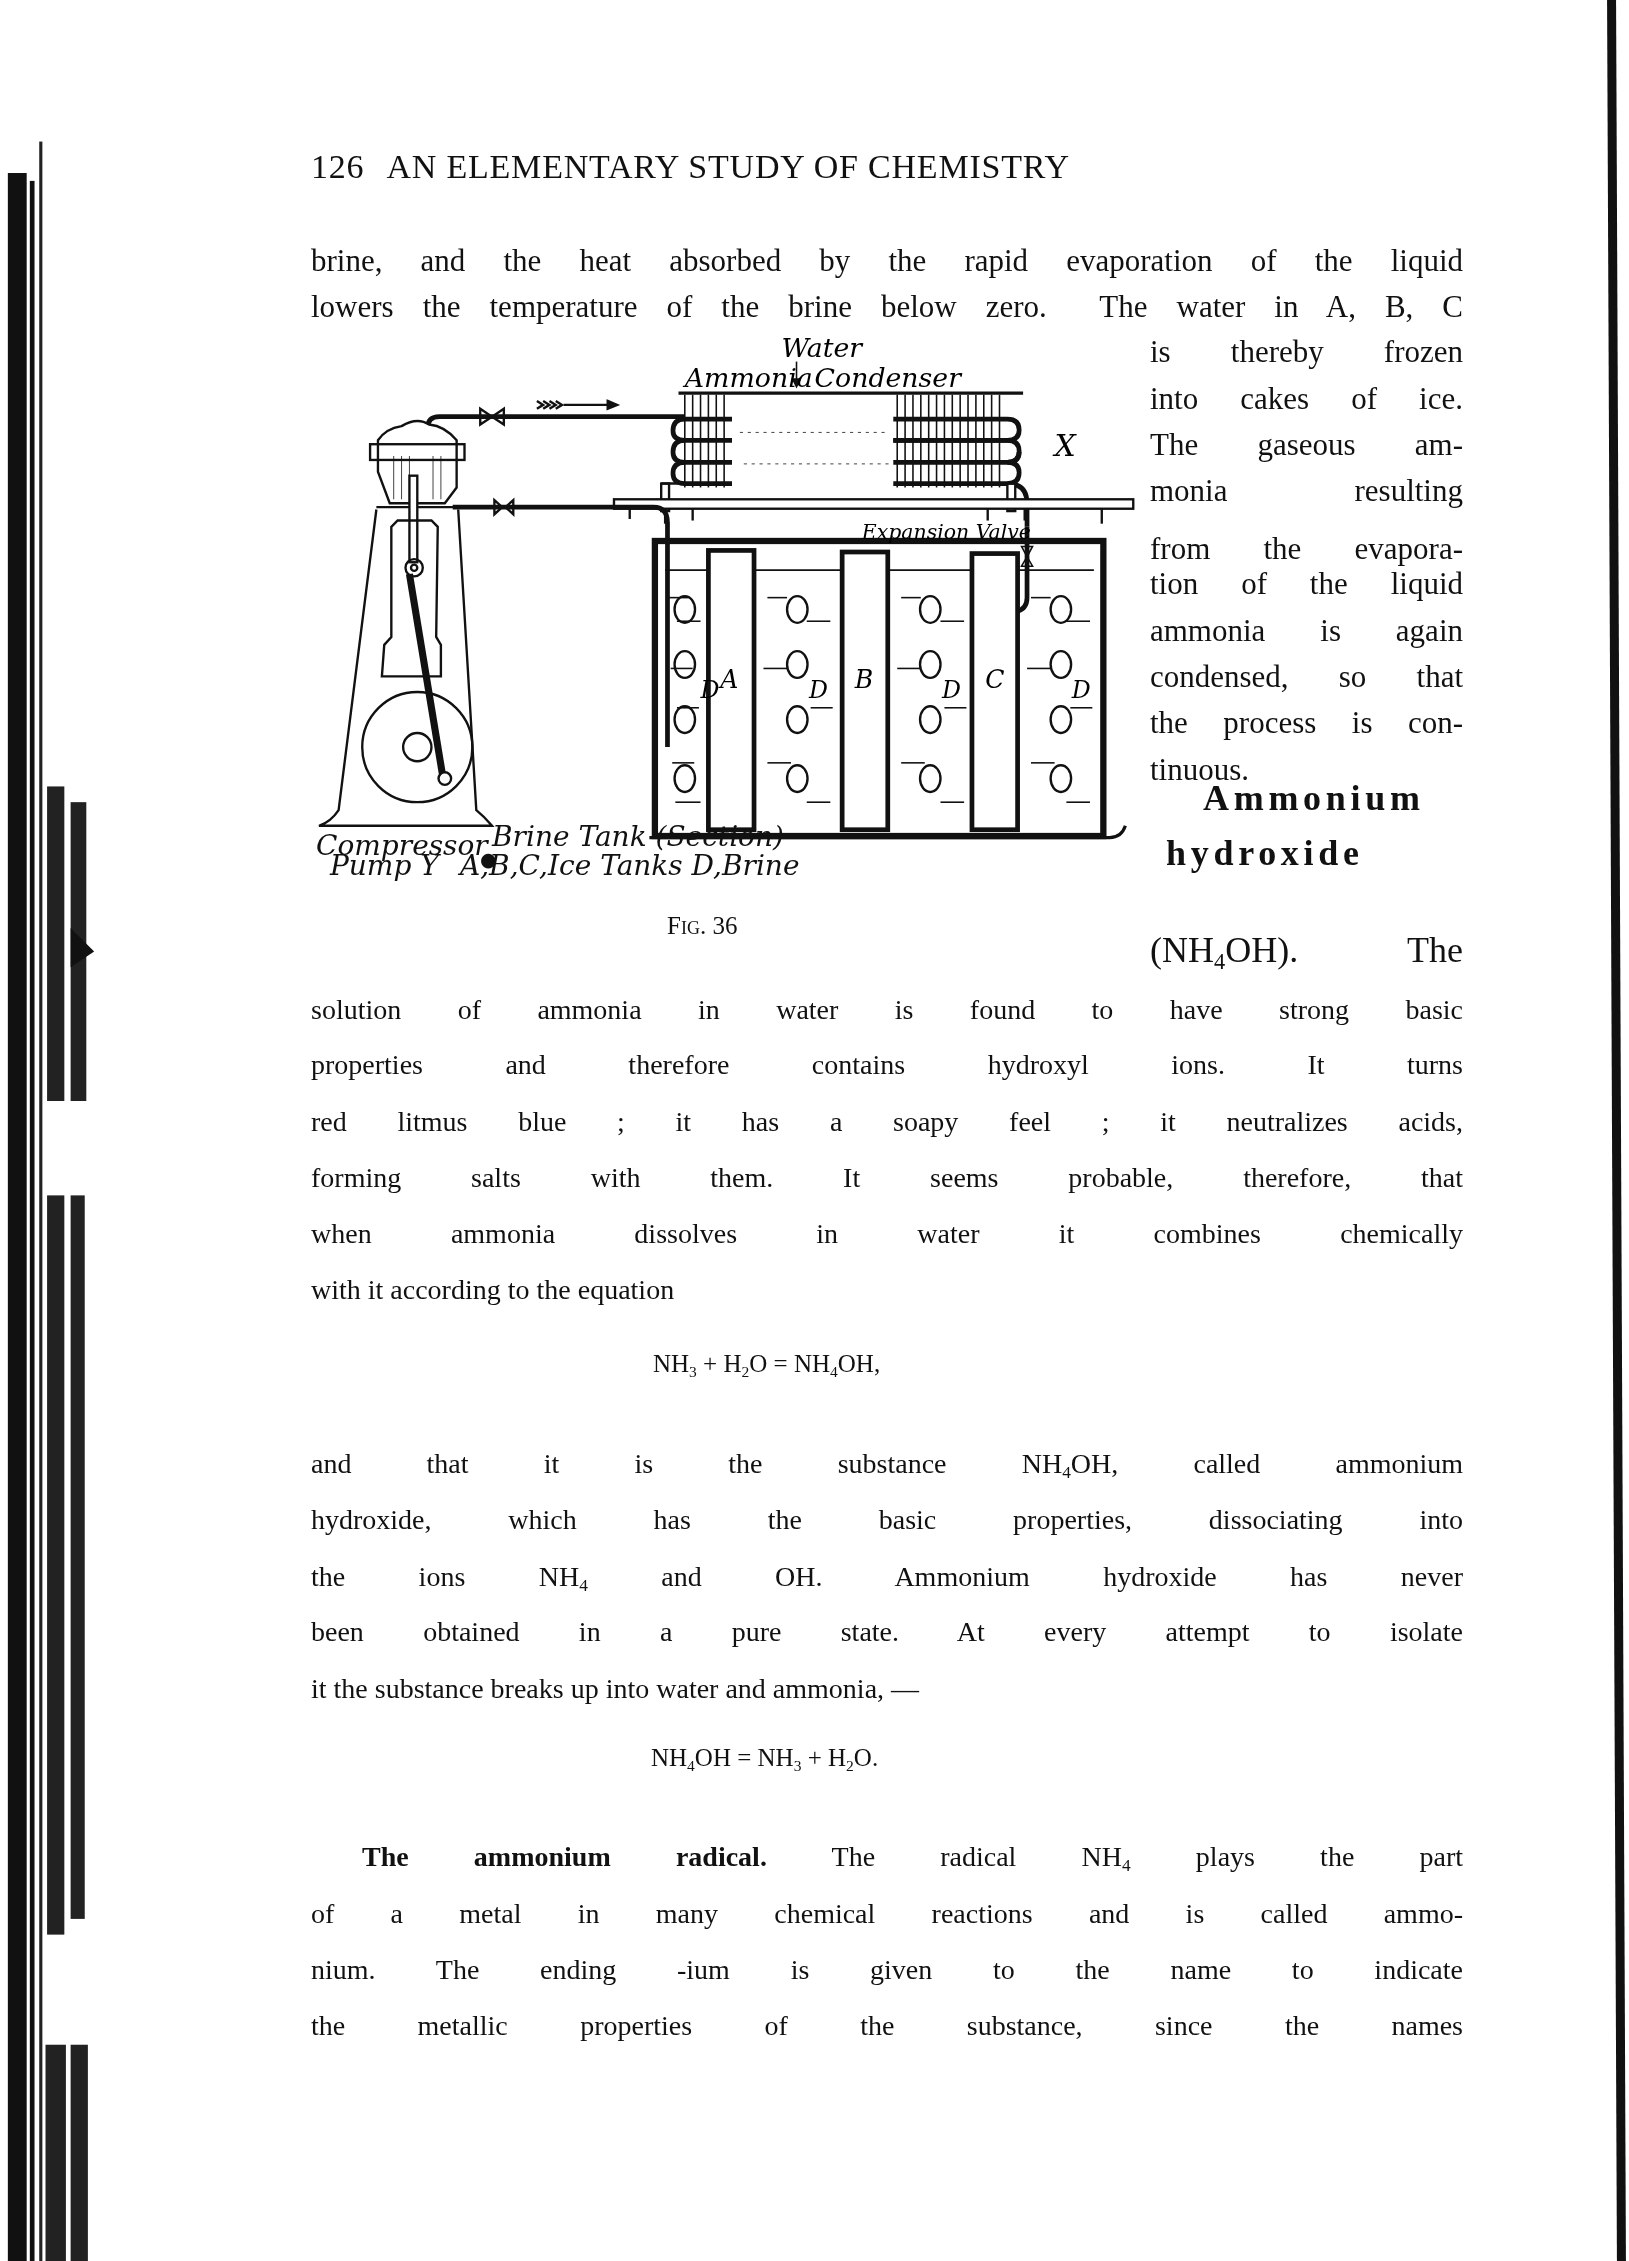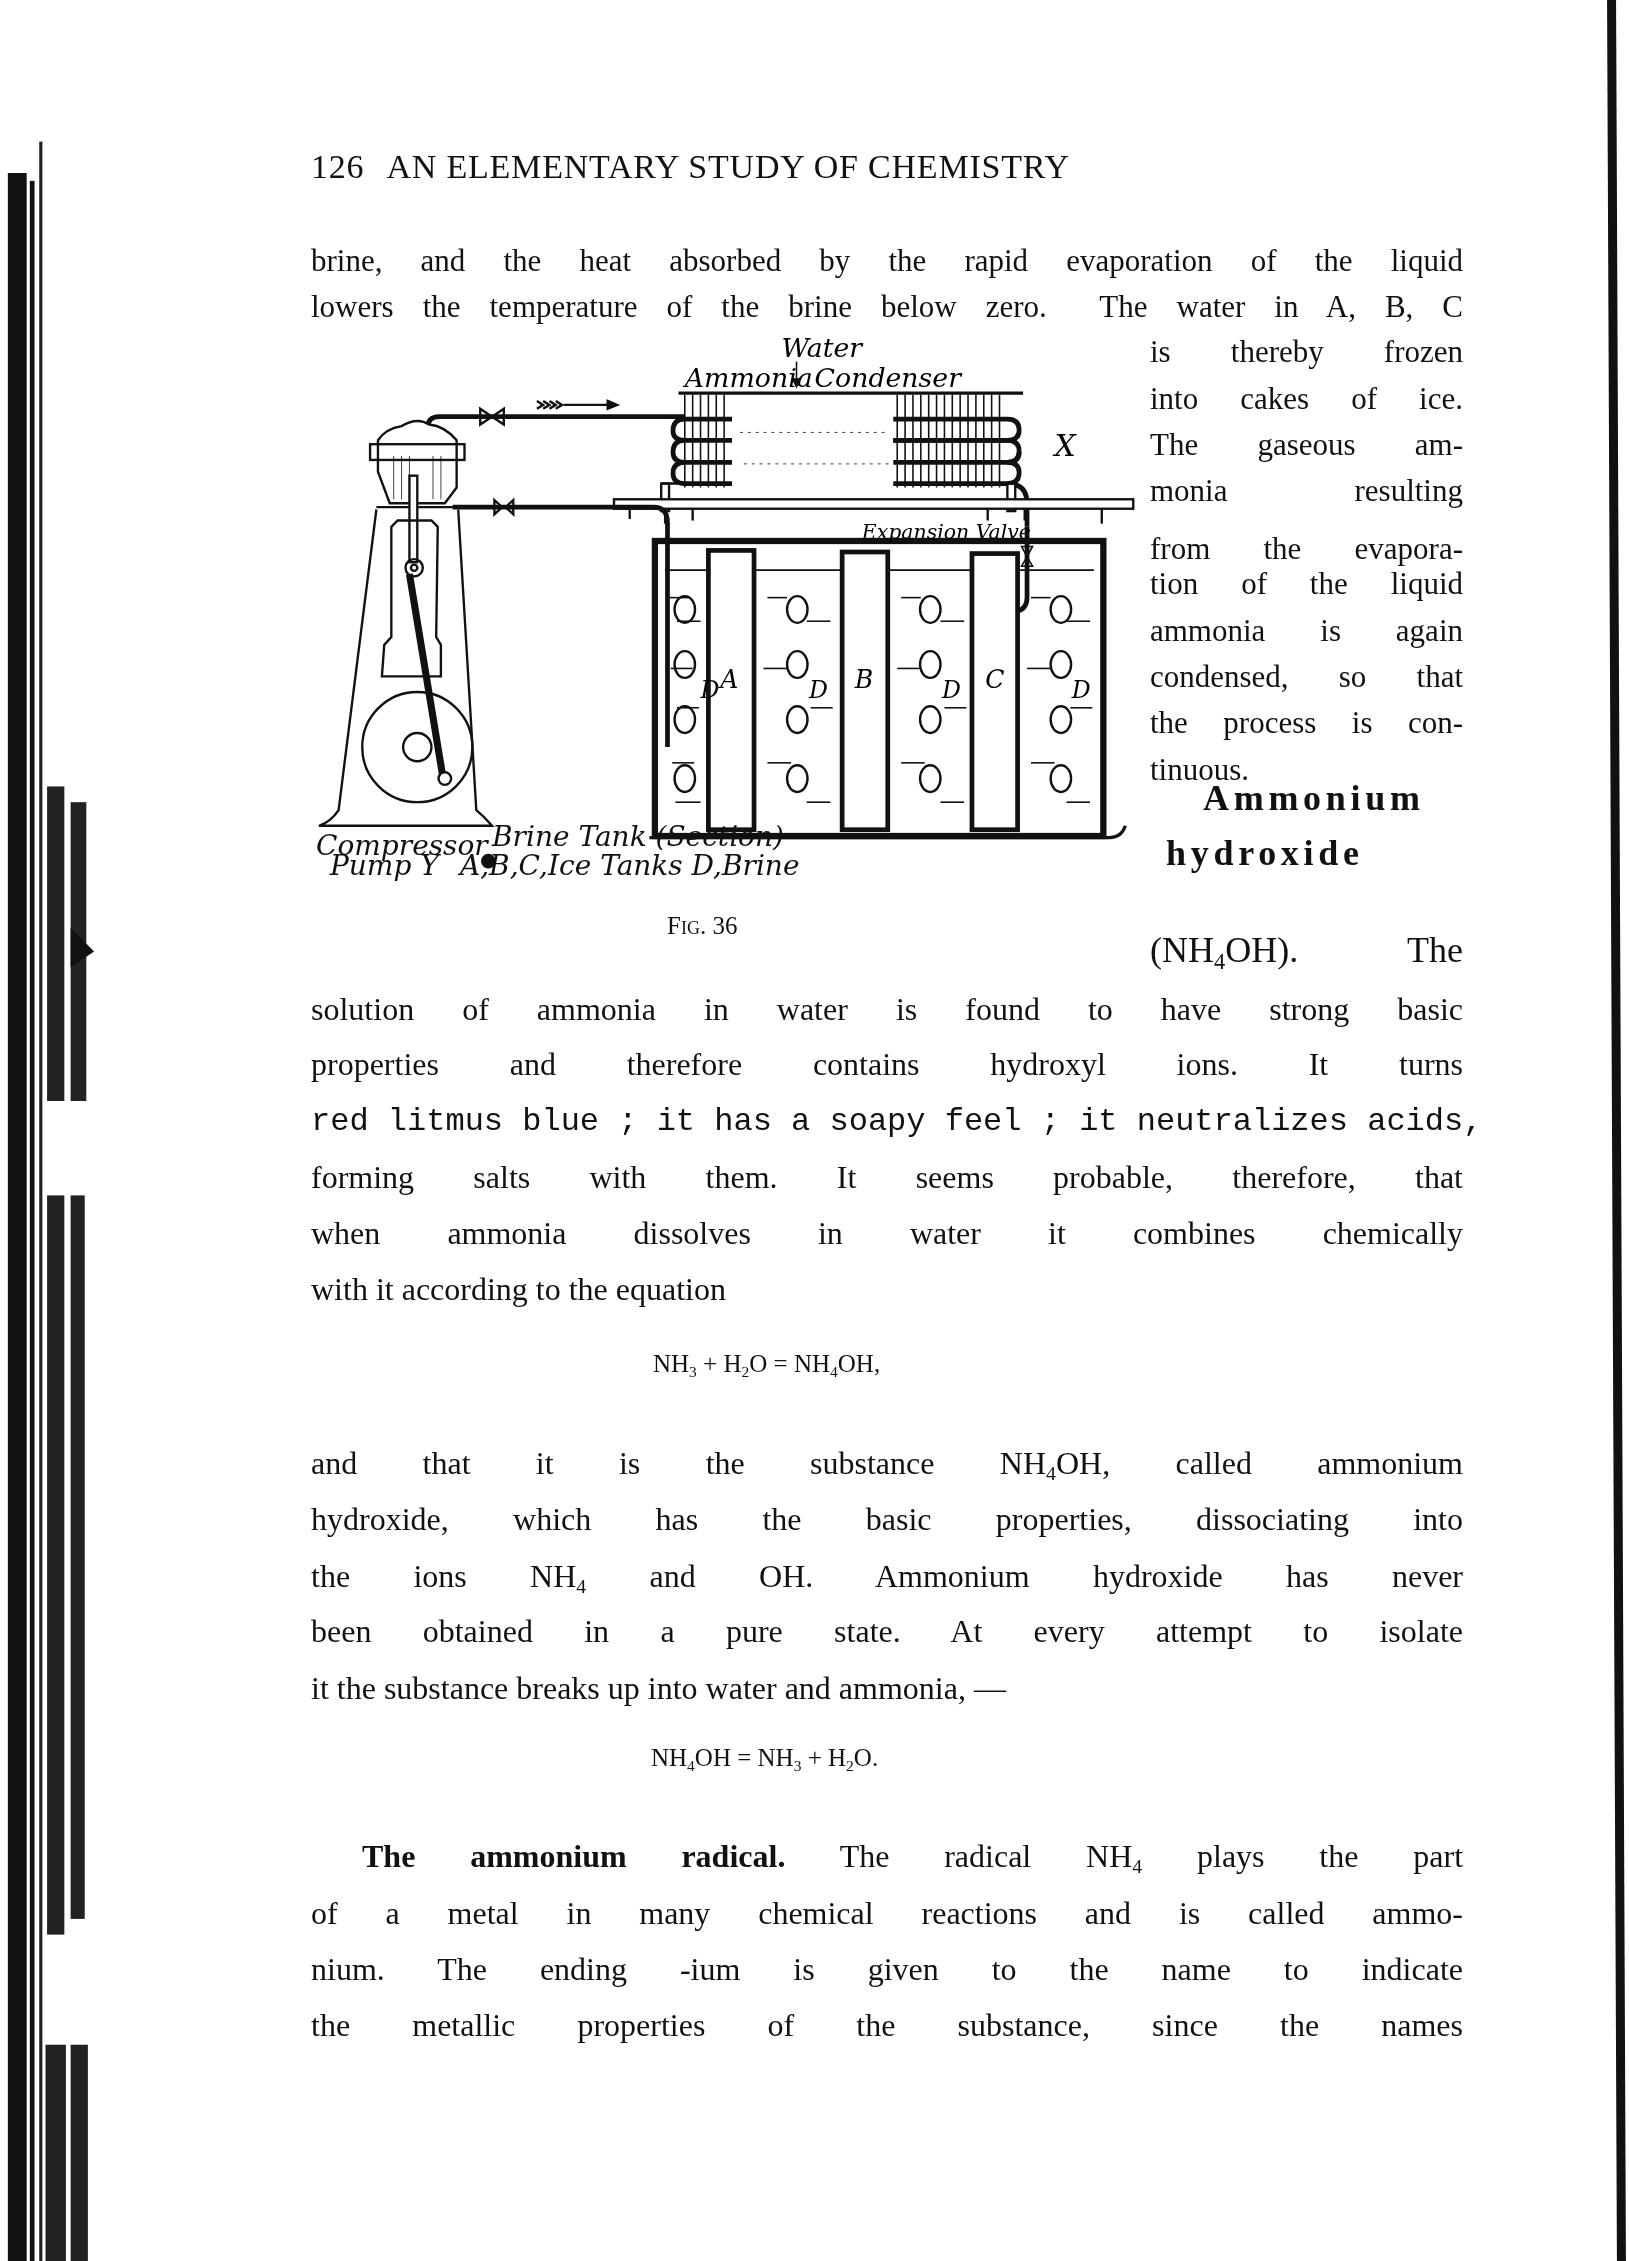--- a/index.html
+++ b/index.html
@@ -5,21 +5,21 @@
   html, body { margin:0; padding:0; background:#ffffff; }
   body { width:1630px; height:2261px; position:relative; overflow:hidden;
          font-family:"Liberation Serif", "DejaVu Serif", serif; color:#111; }
   .abs { position:absolute; }
   .binding { position:absolute; left:0; top:0; width:102px; height:2261px; }
   .right-edge { position:absolute; top:0; left:1612px; width:9.4px; height:2261px; background:#111; transform:skewX(0.25deg); }
   .header { position:absolute; left:311px; top:148px; font-size:34px; letter-spacing:0.8px; white-space:nowrap; }
   .header .num { margin-right:22px; }
   .line { position:absolute; left:311px; width:1152px; white-space:nowrap; text-align:justify; text-align-last:justify; }
   .small { font-size:31px; height:41px; line-height:41px; }
-  .body { font-size:32px; height:47px; line-height:47px; }
+  .body { font-size:28px; height:47px; line-height:47px; }
   .rcol { position:absolute; left:1150px; width:313px; font-size:31px; height:41px; line-height:41px; white-space:nowrap; text-align:justify; text-align-last:justify; }
   .rcol.last { text-align-last:left; }
   .heading-bold { font-weight:bold; font-size:36px; letter-spacing:4.7px; }
   .eq { position:absolute; font-size:25px; white-space:nowrap; }
   sub { font-size:0.62em; vertical-align:-0.3em; line-height:0; }
   .caption { position:absolute; font-family:"DejaVu Serif", serif; font-style:italic; font-size:28px; white-space:nowrap; color:#111; }
   .figlabel { position:absolute; font-size:25px; font-variant:small-caps; white-space:nowrap; }
   .bold { font-weight:bold; }
   .ital { }
   .left-last { text-align-last:left; }
@@ -236,21 +236,21 @@
 
 <div class="caption" style="left:316px; top:829px;text-align:center;">Compressor</div>
 <div class="caption" style="left:330px; top:849px;">Pump Y</div>
 <div class="caption" style="left:480px; top:848px; font-size:19px;">●</div>
 <div class="caption" style="left:492px; top:820px;">Brine Tank (Section)</div>
 <div class="caption" style="left:460px; top:849px;">A,B,C,Ice Tanks   D,Brine</div>
 <div class="figlabel" style="left:667px; top:912px;">Fig. 36</div>
 
 <div class="line body" style="top:986px;">solution of ammonia in water is found to have strong basic</div>
 <div class="line body" style="top:1041px;">properties and therefore contains hydroxyl ions.  It turns</div>
-<div class="line body" style="top:1098px;font-family:Liberation Mono, monospace;">red litmus blue ; it has a soapy feel ; it neutralizes acids,</div>
+<div class="line body" style="top:1098px;">red litmus blue ; it has a soapy feel ; it neutralizes acids,</div>
 <div class="line body" style="top:1154px;">forming salts with them.  It seems probable, therefore, that</div>
 <div class="line body" style="top:1210px;">when ammonia dissolves in water it combines chemically</div>
 <div class="line body left-last" style="top:1266px;">with it according to the equation</div>
 
 <div class="eq" style="left:653px; top:1350px;">
   <span>NH</span><sub>3</sub><span> + H</span><sub>2</sub><span>O = NH</span><sub>4</sub><span>OH,</span>
 </div>
 
 <div class="line body" style="top:1440px;">
   <span>and that it is the substance NH</span><sub>4</sub><span>OH, called ammonium</span>

